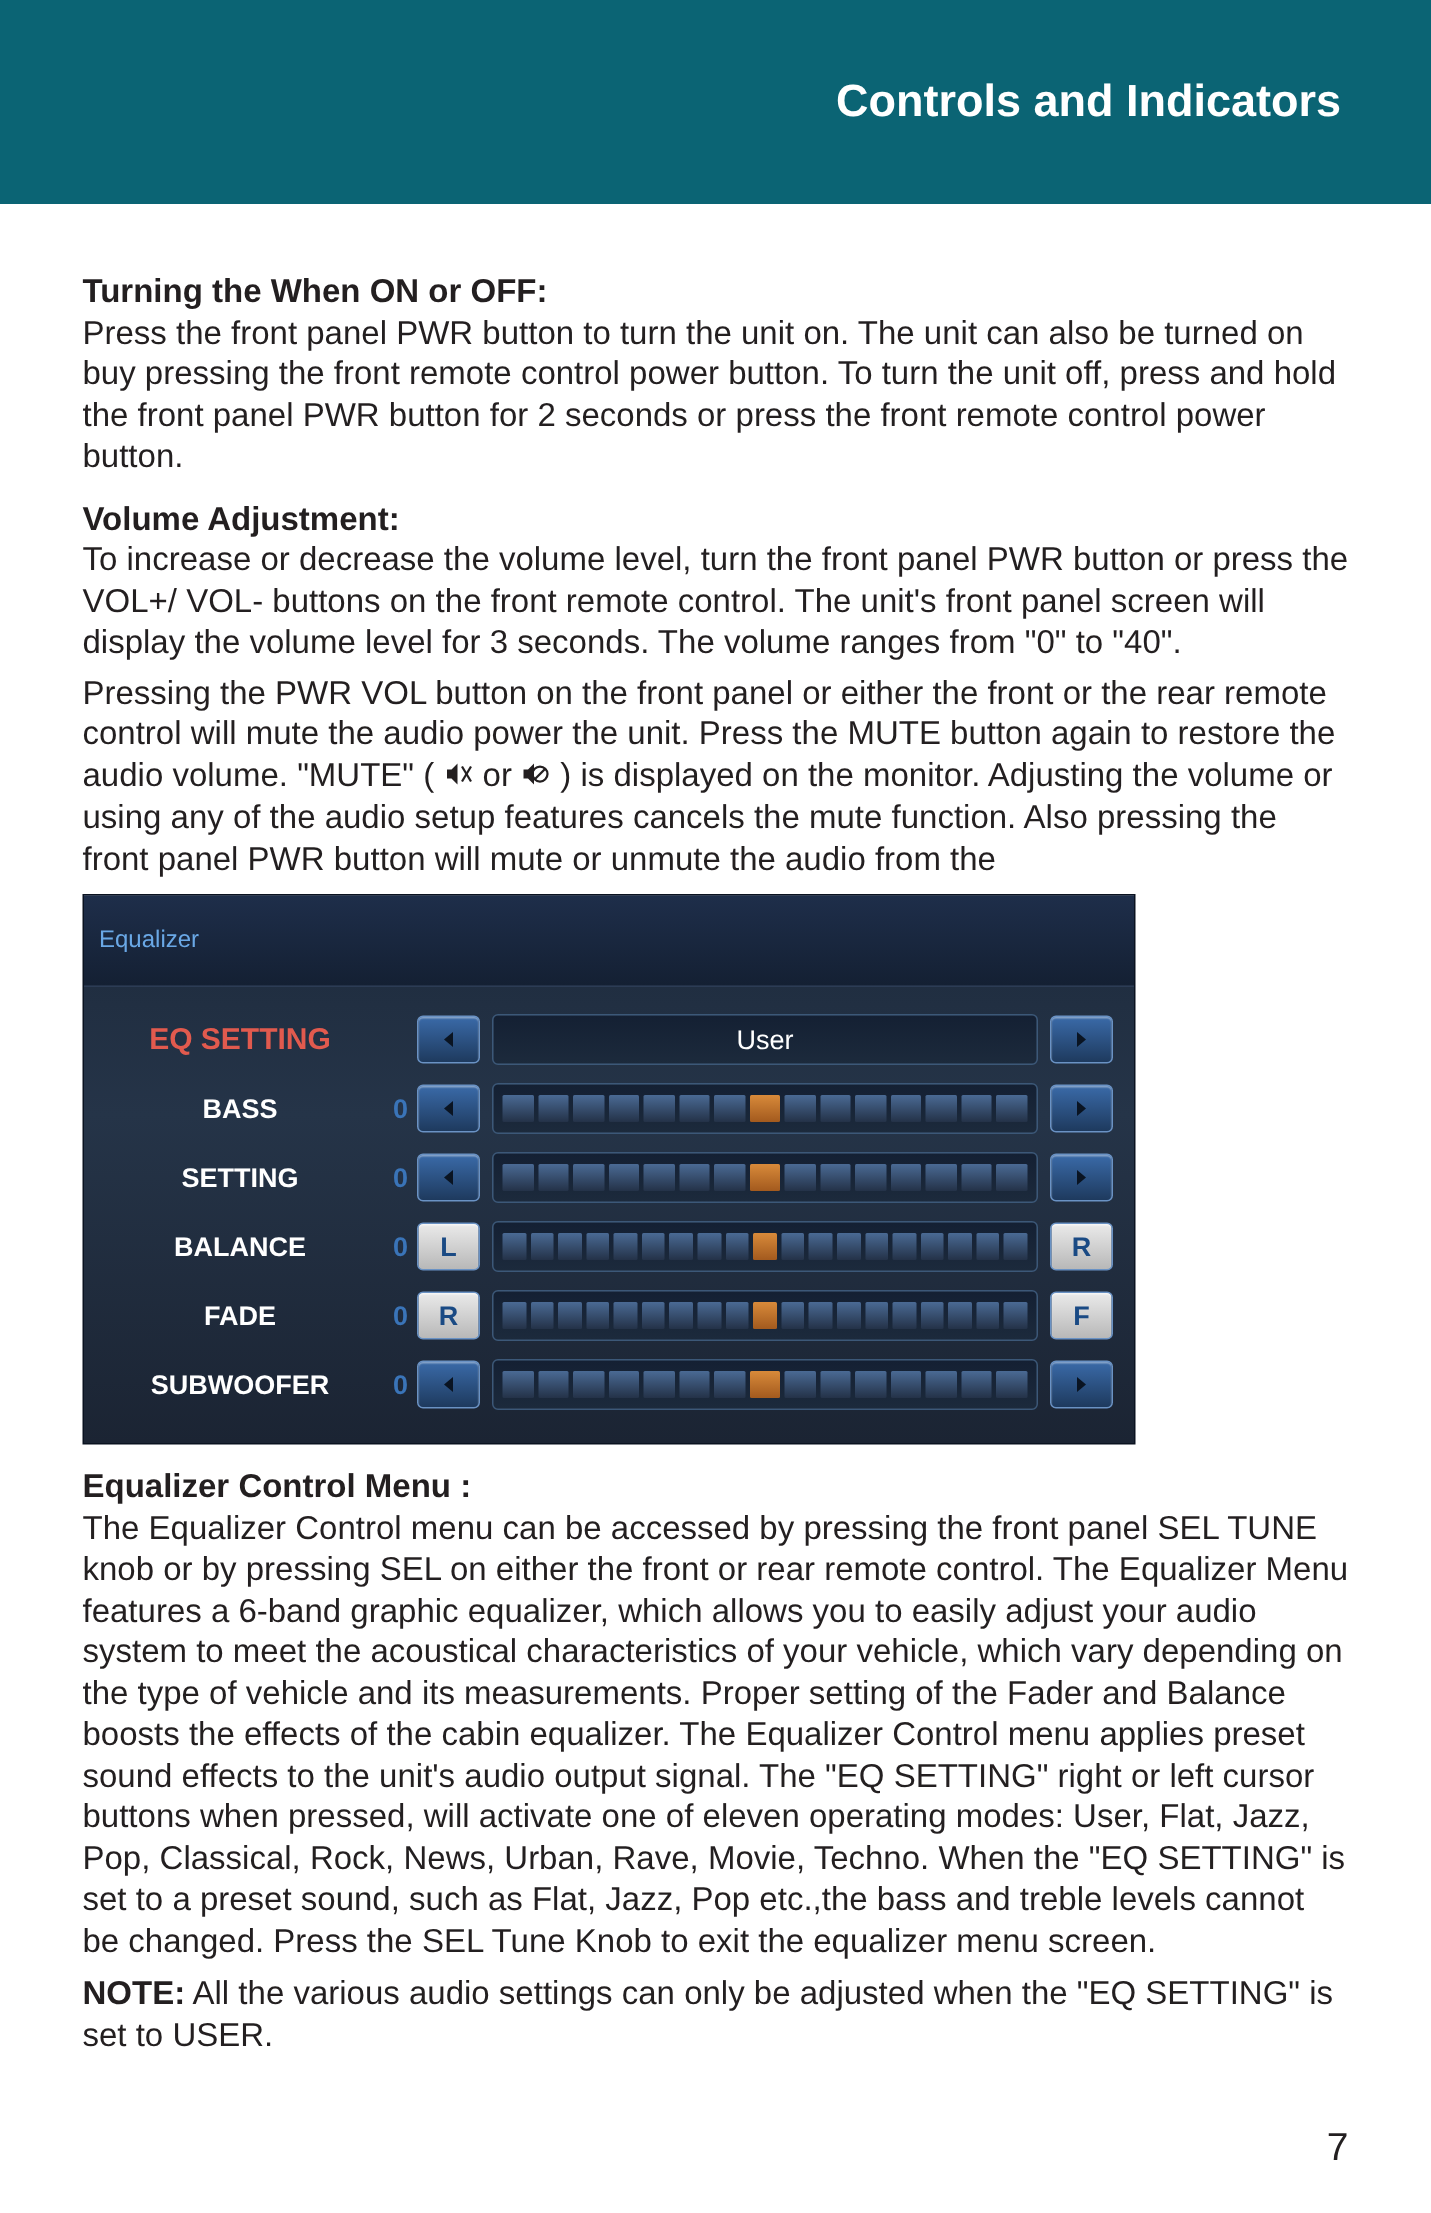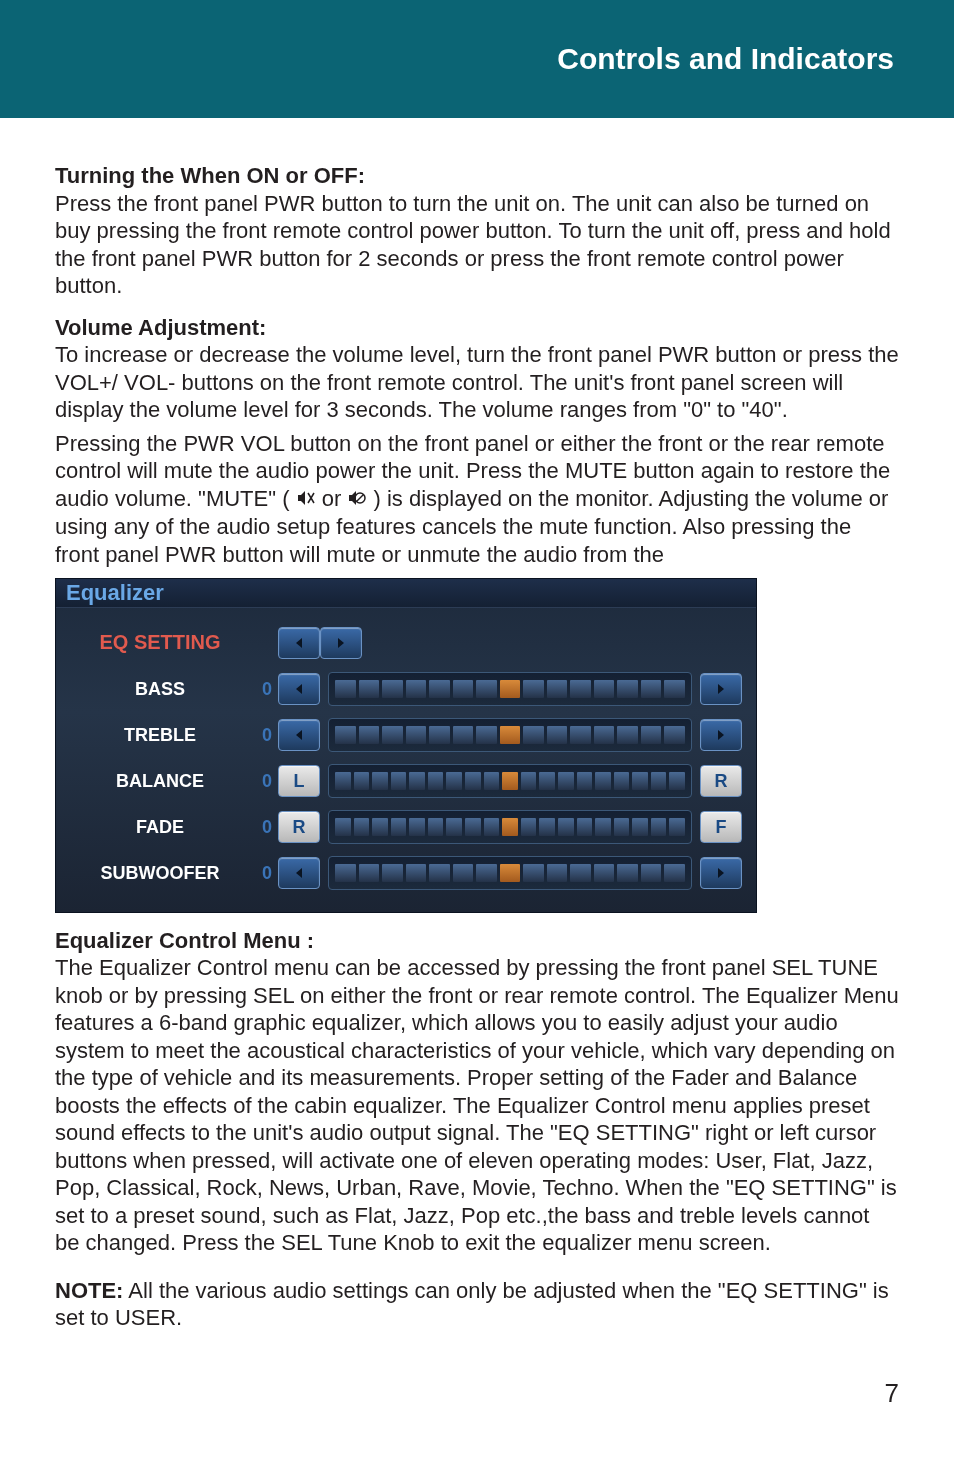--- a/index.html
+++ b/index.html
@@ -4,21 +4,21 @@
 <style>
   body {
     margin: 0;
     padding: 0;
     font-family: "Myriad Pro", "Segoe UI", Arial, sans-serif;
     background: #fff;
     width: 954px;
   }
   .header-bar {
     background: #0b6474;
-    height: 118px;
+    height: 136px;
     display: flex;
     align-items: center;
     justify-content: flex-end;
     padding-right: 60px;
   }
   .header-title {
     color: #fff;
     font-size: 30px;
     font-weight: bold;
   }
@@ -46,24 +46,23 @@
   .eq-panel {
     margin-top: 10px;
     width: 700px;
     background: linear-gradient(#1d2a3c 0%, #253448 40%, #1b2433 100%);
     border: 1px solid #0a1220;
     font-family: Arial, sans-serif;
   }
   .eq-title {
     background: linear-gradient(#1e2e4a, #142033);
     color: #6aa8e6;
-    font-size: 22px;
-    padding: 0 10px;
+    font-size: 16px;
+    padding: 20px 10px;
     border-bottom: 1px solid #2c3c55;
-    font-weight: bold;
   }
   .eq-body {
     padding: 10px 14px 14px 14px;
   }
   .eq-row {
     display: flex;
     align-items: center;
     height: 42px;
     margin: 4px 0;
   }
@@ -200,20 +199,21 @@
     <div class="eq-body">
 
       <div class="eq-row">
         <div class="eq-label red">EQ SETTING</div>
         <div class="eq-val"></div>
         <div class="eq-btn">
           <svg width="14" height="14" viewBox="0 0 14 14">
               <path d="M10 2 L4 7 L10 12 Z" fill="#0a1422"></path>
             </svg>
         </div>
+        <div class="eq-center-display">User</div>
         <div class="eq-btn">
           <svg width="14" height="14" viewBox="0 0 14 14">
               <path d="M4 2 L10 7 L4 12 Z" fill="#0a1422"></path>
             </svg>
         </div>
       </div>
 
       <div class="eq-row">
         <div class="eq-label">BASS</div>
         <div class="eq-val">0</div>
@@ -242,21 +242,21 @@
           </div>
         </div>
         <div class="eq-btn">
           <svg width="14" height="14" viewBox="0 0 14 14">
               <path d="M4 2 L10 7 L4 12 Z" fill="#0a1422"></path>
             </svg>
         </div>
       </div>
 
       <div class="eq-row">
-        <div class="eq-label">TREBLE</div>
+        <div class="eq-label">SETTING</div>
         <div class="eq-val">0</div>
         <div class="eq-btn">
           <svg width="14" height="14" viewBox="0 0 14 14">
               <path d="M10 2 L4 7 L10 12 Z" fill="#0a1422"></path>
             </svg>
         </div>
         <div class="eq-bar-display">
           <div class="eq-segments">
             <div class="seg"></div>
               <div class="seg"></div>
@@ -375,19 +375,19 @@
             </svg>
         </div>
       </div>
 
     </div>
   </div>
 
   <div class="section-heading">Equalizer Control Menu :</div>
   <div class="body-text">The Equalizer Control menu can be accessed by pressing the front panel SEL TUNE knob or by pressing SEL on either the front or rear remote control. The Equalizer Menu features a 6-band graphic equalizer, which allows you to easily adjust your audio system to meet the acoustical characteristics of your vehicle, which vary depending on the type of vehicle and its measurements. Proper setting of the Fader and Balance boosts the effects of the cabin equalizer.  The Equalizer Control menu applies preset sound effects to the unit's audio output signal. The "EQ SETTING" right or left cursor buttons when pressed, will activate one of eleven operating modes: User, Flat, Jazz, Pop, Classical, Rock, News, Urban, Rave, Movie, Techno. When the "EQ SETTING" is set to a preset sound, such as Flat, Jazz, Pop etc.,the bass and treble levels cannot be changed. Press the SEL Tune Knob to exit the equalizer menu screen.</div>
 
-  <div class="body-text" style="margin-top:20px">
+  <div class="body-text" style="margin-top:8px">
     <span class="note-prefix">NOTE:</span><span> All the various audio settings can only be adjusted when the "EQ SETTING" is set to USER.</span>
   </div>
 
 </div>
 
 <div class="page-num">7</div>
 
 </body></html>

